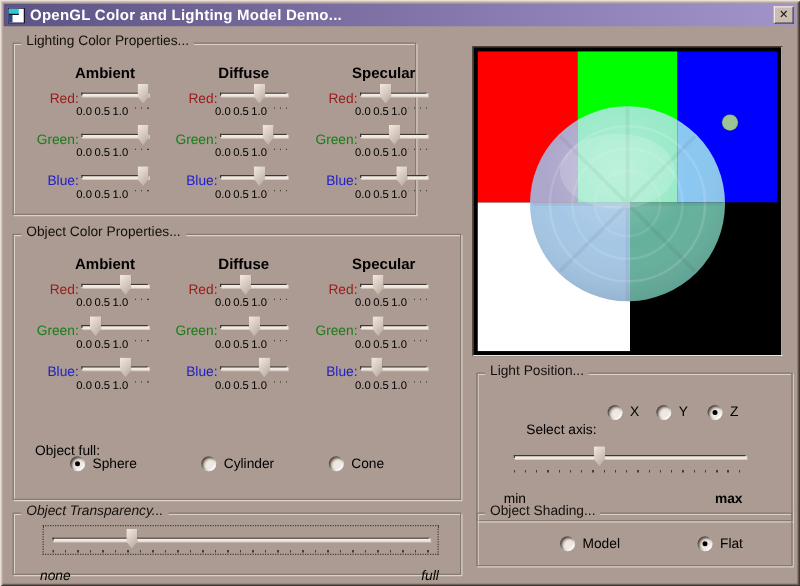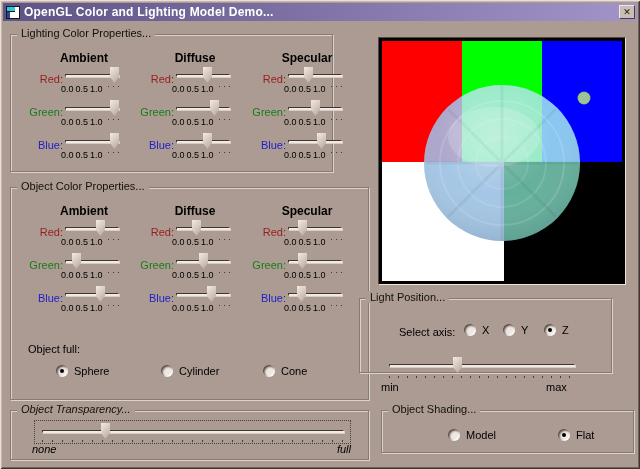--- a/index.html
+++ b/index.html
@@ -72,21 +72,21 @@
 
   
   .radio-item{position:absolute;display:flex;align-items:center;}
   .radio{width:12px;height:12px;border-radius:50%;background:#EFE8E2;
     box-shadow:inset 1px 1px 2px rgba(60,48,40,0.95), inset -1px -1px 1px #FFFFFF,
                inset 2px 2px 2px rgba(110,95,84,0.45);position:relative;flex:0 0 auto;}
   .radio.checked::after{content:'';position:absolute;left:4px;top:4px;width:4px;
     height:4px;border-radius:50%;background:#000;}
   .rlabel{font-size:11px;color:#000;margin-left:6px;white-space:nowrap;}
 
-  .static-label{position:absolute;font-size:11px;color:#000;white-space:nowrap;}
+  .static-label{position:absolute;font-size:11px;color:#000;white-space:nowrap;margin-top:12px;}
 
   
   .focus-rect{position:absolute;border:1px dotted #4A4038;}
 
   
   .viewport{position:absolute;left:378px;top:37px;width:248px;height:248px;
     border:1px solid;border-color:#55493F #EFE5DD #EFE5DD #55493F;
     background:#000;padding:3px;}
   .viewport svg{display:block;}
 </style>
@@ -458,21 +458,21 @@
       <circle cx="120" cy="122" r="44" fill="none" stroke="#FFFFFF" stroke-opacity="0.12" stroke-width="2"></circle>
       <circle cx="120" cy="122" r="26" fill="none" stroke="#FFFFFF" stroke-opacity="0.10" stroke-width="2"></circle>
       <path d="M120 44 L120 200 M44 122 L196 122 M66 68 L174 176 M174 68 L66 176" stroke="#000000" stroke-opacity="0.05" stroke-width="3"></path>
       <ellipse cx="112" cy="96" rx="46" ry="30" fill="#FFFFFF" opacity="0.16"></ellipse>
     </g>
   </g>
   <circle cx="202" cy="57" r="6.5" fill="#9BC396" stroke="#000000" stroke-opacity="0.15"></circle>
 </svg>
     </div>
 
-  <div class="groupbox" id="g-light" style="left:359px;top:298px;width:253px;height:75px;">
+  <div class="groupbox" id="g-light" style="left:381px;top:298px;width:253px;height:119px;">
     <span class="glabel">Light Position...</span>
     <div class="static-label" style="left:39px;top:27px;">Select axis:</div>
     <div id="axis-radios">
         <div class="radio-item" style="left: 104px; top: 25px;">
           <div class="radio"></div>
           <span class="rlabel">X</span>
         </div>
         <div class="radio-item" style="left: 143px; top: 25px;">
           <div class="radio"></div>
           <span class="rlabel">Y</span>
@@ -483,21 +483,21 @@
         </div>
       </div>
     <div id="light-slider" style="position:absolute;left:29px;top:58px;width:186px;">
         <div class="slider" style="width: 186px;">
           <div class="channel"></div>
           <div class="thumb" style="left: 64px;"></div>
         </div>
       </div>
     <div class="tickline" style="left:29px;top:77px;width:188px;"></div>
     <div class="static-label" style="left:21px;top:82px;">min</div>
-    <div class="static-label" style="left:186px;top:82px;width:30px;text-align:left;">max</div>
+    <div class="static-label" style="left:186px;top:82px;width:30px;text-align:center;font-weight:bold;">max</div>
   </div>
 
   <div class="groupbox" id="g-shading" style="left:381px;top:410px;width:253px;height:43px;">
     <span class="glabel">Object Shading...</span>
     <div id="shading-radios">
         <div class="radio-item" style="left: 66px; top: 18px;">
           <div class="radio"></div>
           <span class="rlabel">Model</span>
         </div>
         <div class="radio-item" style="left: 176px; top: 18px;">

